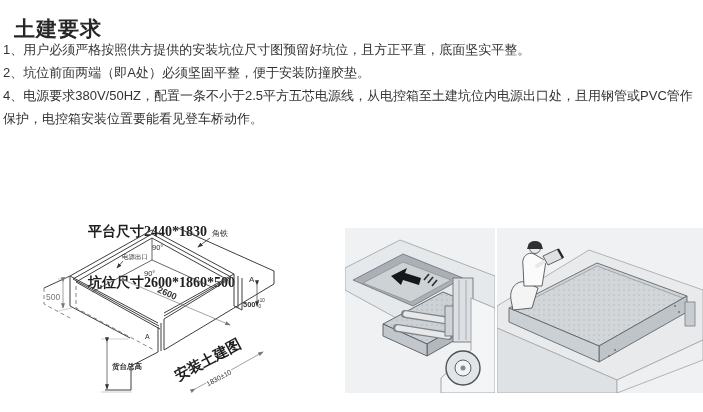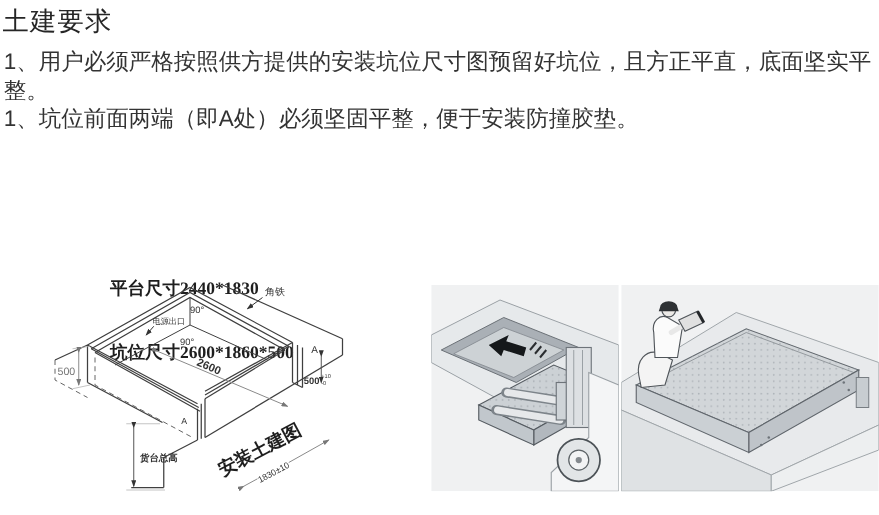--- a/index.html
+++ b/index.html
@@ -1,46 +1,47 @@
 <!DOCTYPE html>
 <html><head>
 <meta charset="utf-8">
 <style>
   html,body{margin:0;padding:0;}
   body{
     width:703px;height:412px;position:relative;background:#ffffff;
     font-family:"Liberation Sans", sans-serif;color:#333;overflow:hidden;
   }
   .page-title{
-    position:absolute;left:2px;top:3px;margin:0;
-    font-size:21px;font-weight:normal;color:#262626;letter-spacing:1px;text-align:right;
+    position:absolute;left:2px;top:3px;margin:12px;
+    font-size:21px;font-weight:bold;color:#262626;letter-spacing:1px;text-align:right;
   }
   .reqs{
     position:absolute;left:3px;top:38px;width:699px;
-    font-size:18px;line-height:23px;color:#333;
+    font-size:13px;line-height:23px;color:#333;
   }
   .reqs p{margin:0;}
   .dim-head{
     position:absolute;left:88px;top:189px;
     font-family:"Liberation Serif", serif;font-weight:bold;
     font-size:14px;line-height:17px;color:#1e1e1e;white-space:pre;
   }
   .fig{position:absolute;}
   svg text{font-family:"Liberation Sans", sans-serif;}
   .dimtxt{fill:#777;}
   .lbl{fill:#333;}
 </style>
 </head>
 <body>
 
 <h1 class="page-title">土建要求</h1>
 
 <div class="reqs">
   <p>1、用户必须严格按照供方提供的安装坑位尺寸图预留好坑位，且方正平直，底面坚实平整。</p>
-  <p>1、坑位前面两端（即A处）必须坚固平整，便于安装防撞胶垫。</p>
+  <p>2、坑位前面两端（即A处）必须坚固平整，便于安装防撞胶垫。</p>
+  <p>4、电源要求380V/50HZ，配置一条不小于2.5平方五芯电源线，从电控箱至土建坑位内电源出口处，且用钢管或PVC管作保护，电控箱安装位置要能看见登车桥动作。</p>
 </div>
 
 <div class="dim-head">
   <div>平台尺寸2440*1830</div>
   <div>坑位尺寸2600*1860*500</div>
 </div>
 
 <svg class="fig" style="left:28px;top:224px;" width="305" height="188" viewBox="0 0 305 188">
   <defs>
     <marker id="arrD" markerWidth="7" markerHeight="5" refX="6" refY="2.5" orient="auto">

